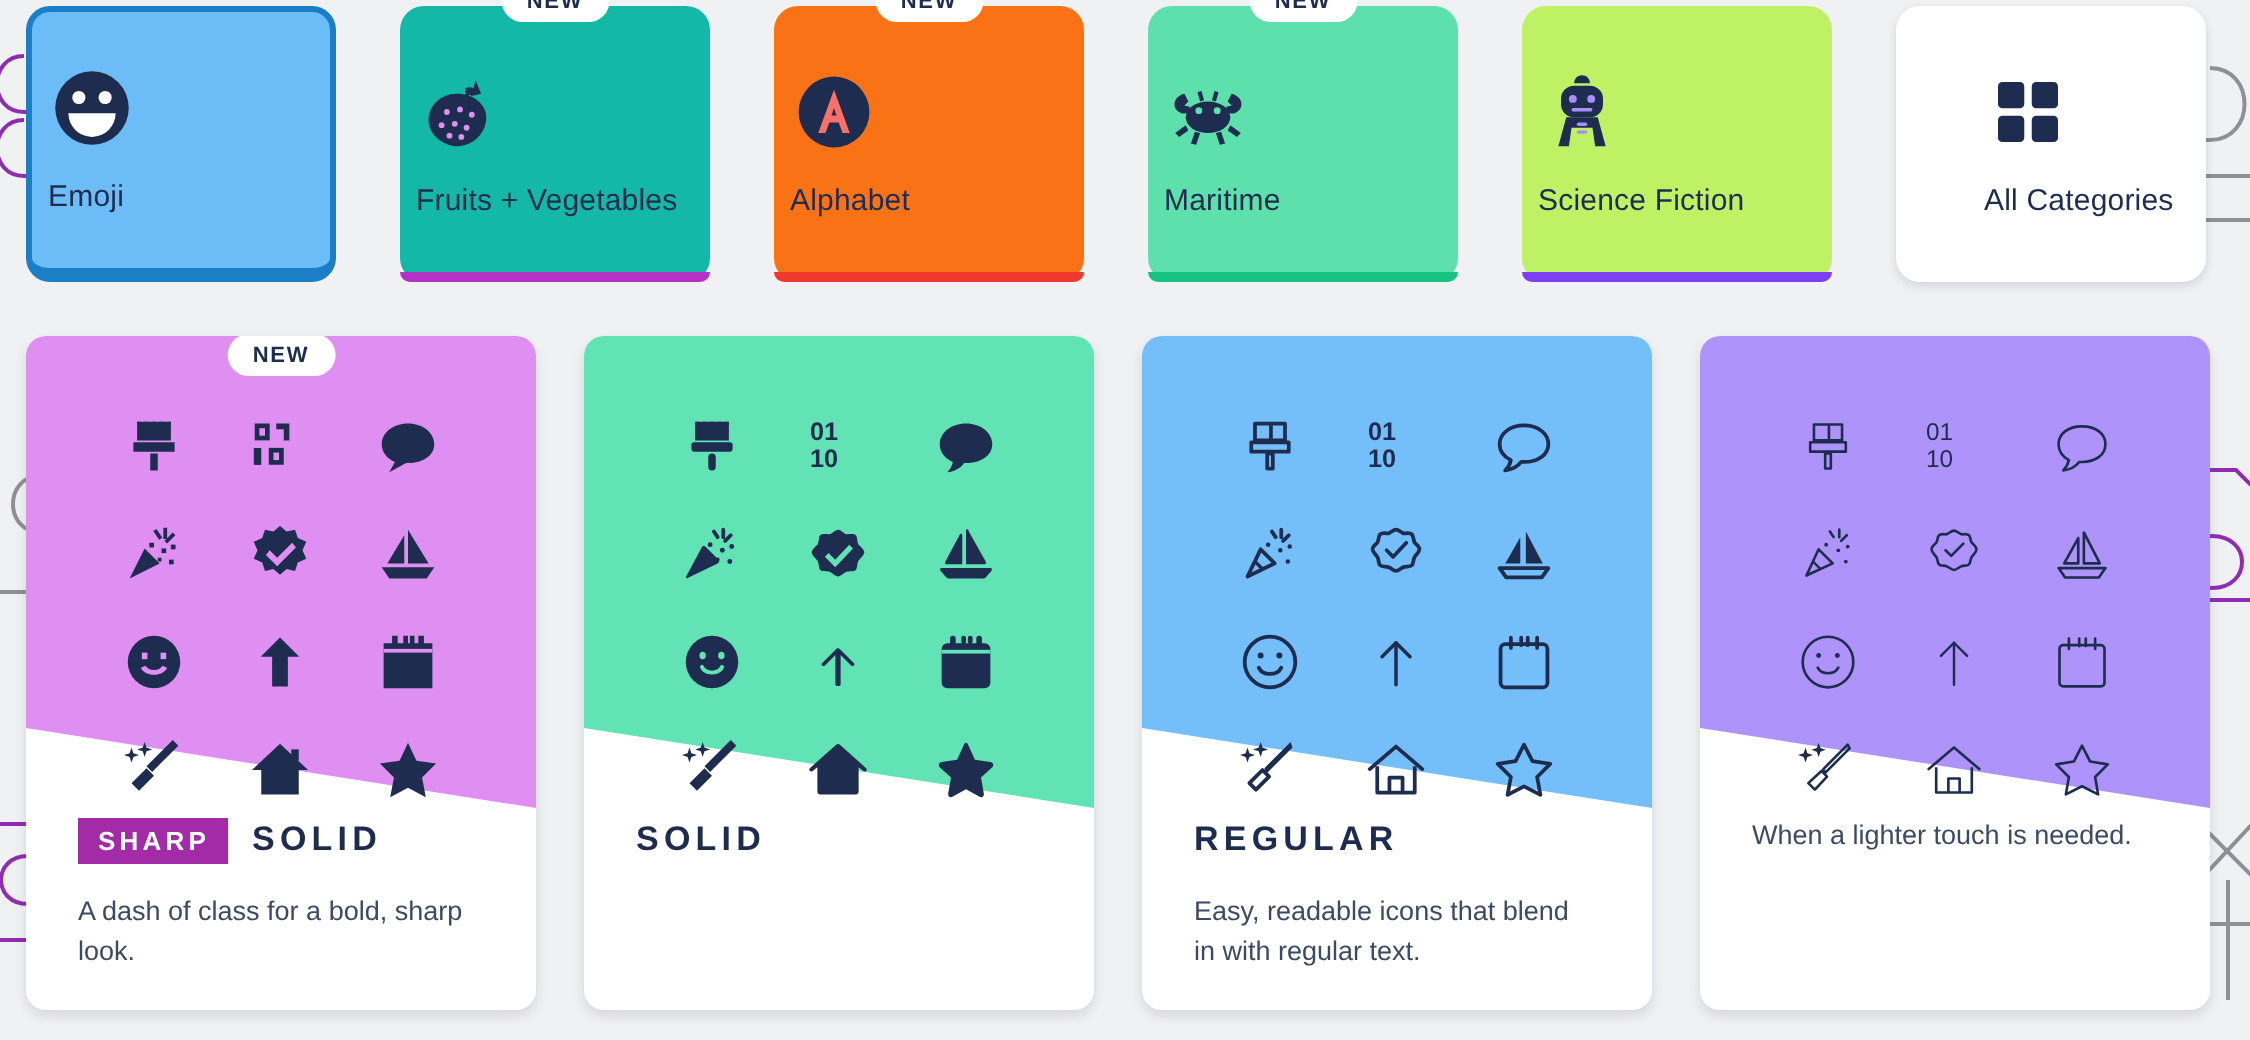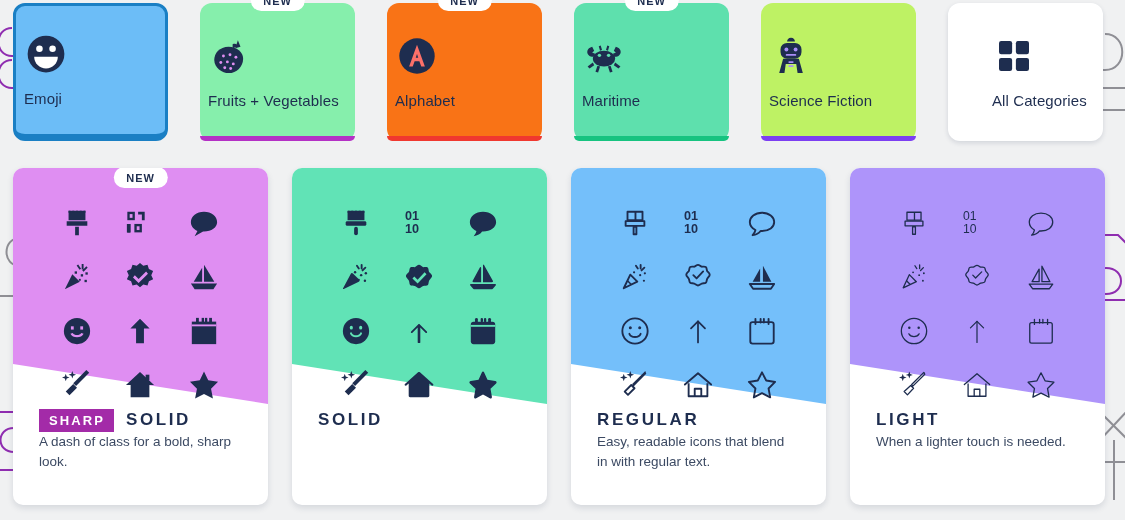--- a/index.html
+++ b/index.html
@@ -167,21 +167,21 @@
   .style-body {
     position: absolute;
     left: 0; right: 0; bottom: 0;
     height: 115px;
     padding: 18px 26px 0 26px;
   }
 
   .style-title-row {
     display: flex;
     align-items: center;
-    margin-bottom: 0;
+    margin-bottom: 14px;
     height: 24px;
   }
   .style-badge {
     display: inline-block;
     background: #a32ba8;
     color: #ffffff;
     font-size: 13px;
     font-weight: 700;
     letter-spacing: 2.1px;
     padding: 4px 9px 4px 10px;
@@ -548,21 +548,21 @@
       <div class="cat-icon" style="color:#1e2d4f;">
         <svg width="42" height="42">
             <use href="#ic-face-grin"></use>
           </svg>
       </div>
       <div class="cat-label">Emoji</div>
     </div>
   </div>
 
   <div class="cat-card">
-    <div class="cat-inner" style="background:#86efac;">
+    <div class="cat-inner" style="background:#14b8a6;">
       <div class="cat-icon" style="color:#1e2d4f;">
         <svg width="42" height="42">
             <use href="#ic-strawberry"></use>
           </svg>
       </div>
       <div class="cat-label">Fruits + Vegetables</div>
     </div>
     <div class="cat-accent" style="background:#b431c5;"></div>
     <div class="new-badge">NEW</div>
   </div>
@@ -906,19 +906,16 @@
             <use href="#li-house"></use>
           </svg>
         </span>
       <span class="icon-cell">
           <svg width="30" height="30">
             <use href="#li-star"></use>
           </svg>
         </span>
     </div>
     <div class="style-body">
-      <div class="style-title-row">
-        <span class="style-title">LIGHT</span>
-      </div>
       <div class="style-desc">When a lighter touch is needed.</div>
     </div>
   </div>
 </div>
 
 </body></html>

